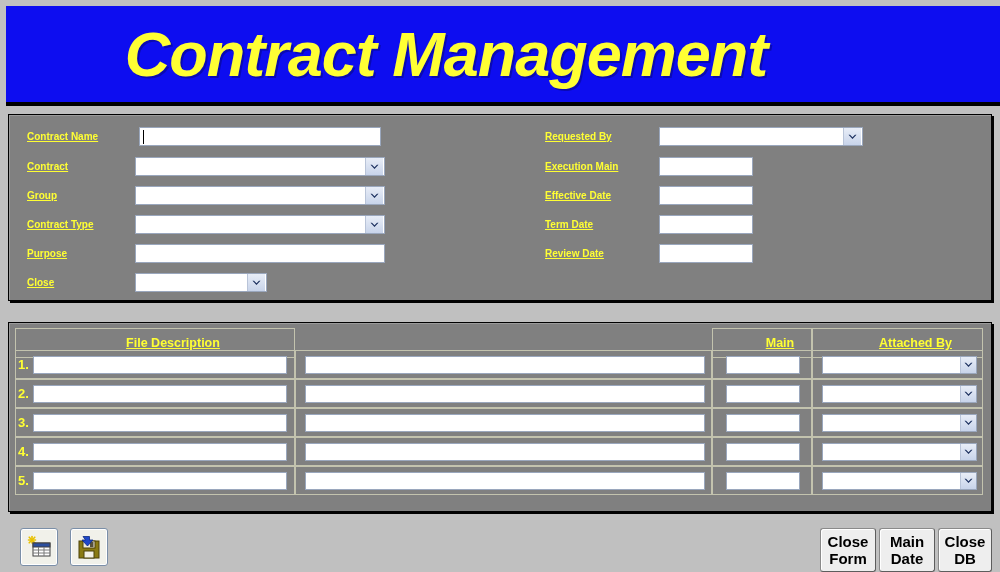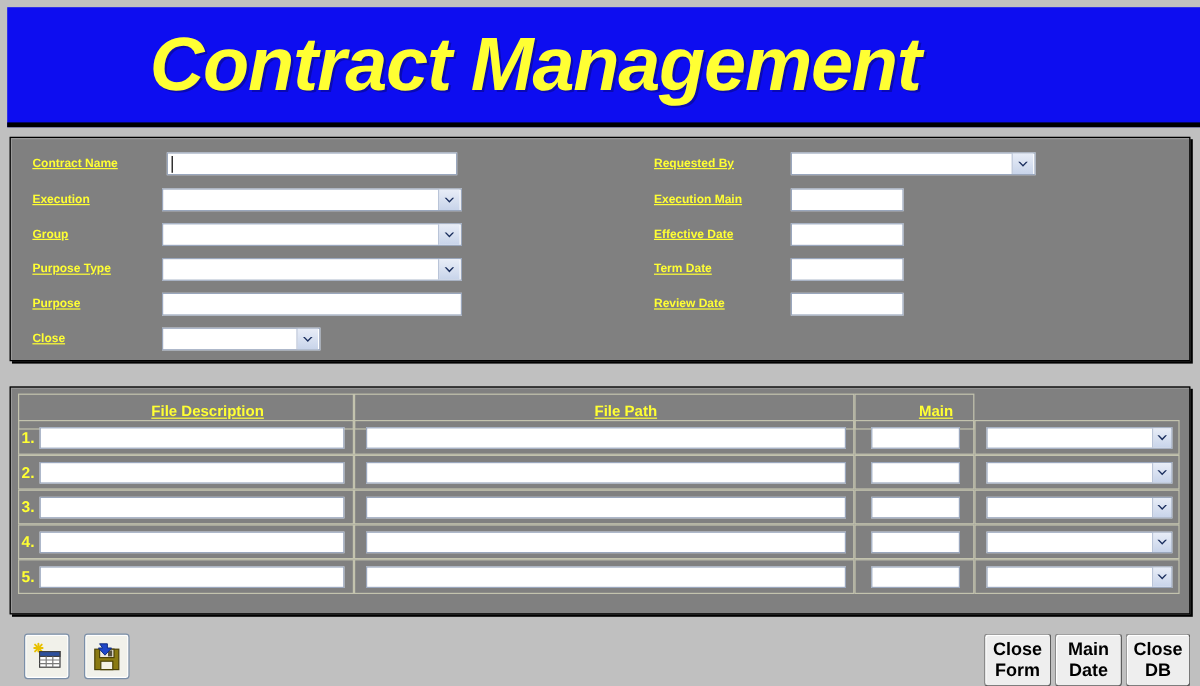--- a/index.html
+++ b/index.html
@@ -143,21 +143,21 @@
   <div class="panel form-panel">
 
     <div class="field-row" style="left:12px;top:11px;">
       <span class="flabel" style="left:6px;top:0;">Contract Name</span>
       <div class="txtbox" style="left:118px;top:1px;width:242px;">
         <span class="caret"></span>
       </div>
     </div>
 
     <div class="field-row" style="left:12px;top:41px;">
-      <span class="flabel" style="left:6px;top:0;">Execution</span>
+      <span class="flabel" style="left:6px;top:0;">Contract</span>
       <div class="combo" style="left:114px;top:1px;width:250px;">
         <span class="arrowbox">
           <svg class="chev" viewBox="0 0 9 6">
               <path d="M0.5 0.8 L4.5 5 L8.5 0.8 L7 0.8 L4.5 3.3 L2 0.8 Z" fill="#1b2f5e"></path>
             </svg>
         </span>
       </div>
     </div>
 
     <div class="field-row" style="left:12px;top:70px;">
@@ -165,21 +165,21 @@
       <div class="combo" style="left:114px;top:1px;width:250px;">
         <span class="arrowbox">
           <svg class="chev" viewBox="0 0 9 6">
               <path d="M0.5 0.8 L4.5 5 L8.5 0.8 L7 0.8 L4.5 3.3 L2 0.8 Z" fill="#1b2f5e"></path>
             </svg>
         </span>
       </div>
     </div>
 
     <div class="field-row" style="left:12px;top:99px;">
-      <span class="flabel" style="left:6px;top:0;">Purpose Type</span>
+      <span class="flabel" style="left:6px;top:0;">Contract Type</span>
       <div class="combo" style="left:114px;top:1px;width:250px;">
         <span class="arrowbox">
           <svg class="chev" viewBox="0 0 9 6">
               <path d="M0.5 0.8 L4.5 5 L8.5 0.8 L7 0.8 L4.5 3.3 L2 0.8 Z" fill="#1b2f5e"></path>
             </svg>
         </span>
       </div>
     </div>
 
     <div class="field-row" style="left:12px;top:128px;">
@@ -228,22 +228,22 @@
       <span class="flabel" style="left:6px;top:0;">Review Date</span>
       <div class="txtbox" style="left:120px;top:1px;width:94px;"></div>
     </div>
   </div>
 
   <div class="panel table-panel">
     <div class="tbl">
 
       <div class="thead">
         <div class="hcell" style="left:0px;width:280px;">File Description</div>
-        <div class="hcell" style="left:280px;width:417px;">File Path</div>
         <div class="hcell" style="left:697px;width:100px;">Main</div>
+        <div class="hcell" style="left:797px;width:171px;">Attached By</div>
       </div>
 
       <div class="trow" style="top:22px;">
         <div class="rcell" style="left:0px;width:280px;">
           <span class="rownum">1.</span>
           <div class="cellinput" style="left:17px;width:254px;"></div>
         </div>
         <div class="rcell" style="left:280px;width:417px;">
           <div class="cellinput" style="left:9px;width:400px;"></div>
         </div>

